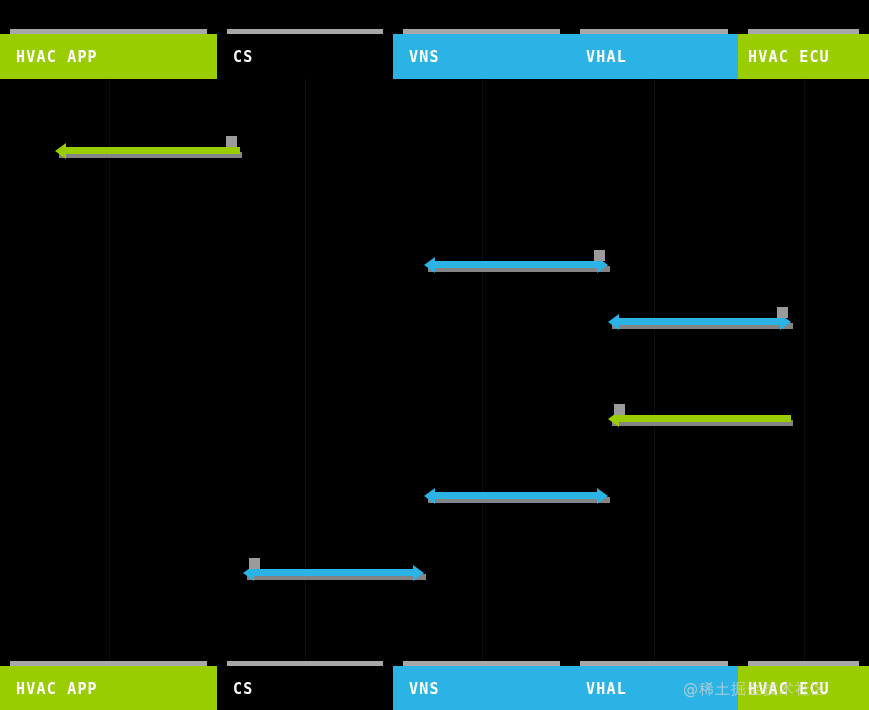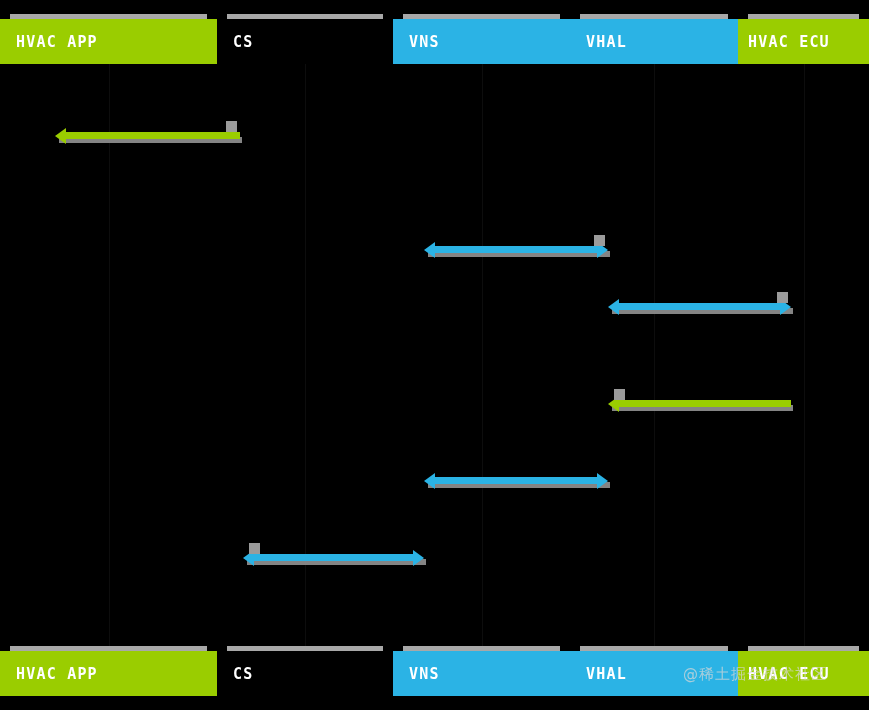--- a/index.html
+++ b/index.html
@@ -10,21 +10,21 @@
   body {
     width: 869px;
     height: 710px;
     position: relative;
     overflow: hidden;
     font-family: "DejaVu Sans Mono", "Liberation Mono", monospace;
   }
 
   #canvas {
     position: absolute;
-    left: 0; top: 1px;
+    left: 0; top: 16px;
     width: 869px;
     height: 548px;
     background: #000000;
   }
 
   
   .participant {
     position: absolute;
     display: flex;
     align-items: center;

